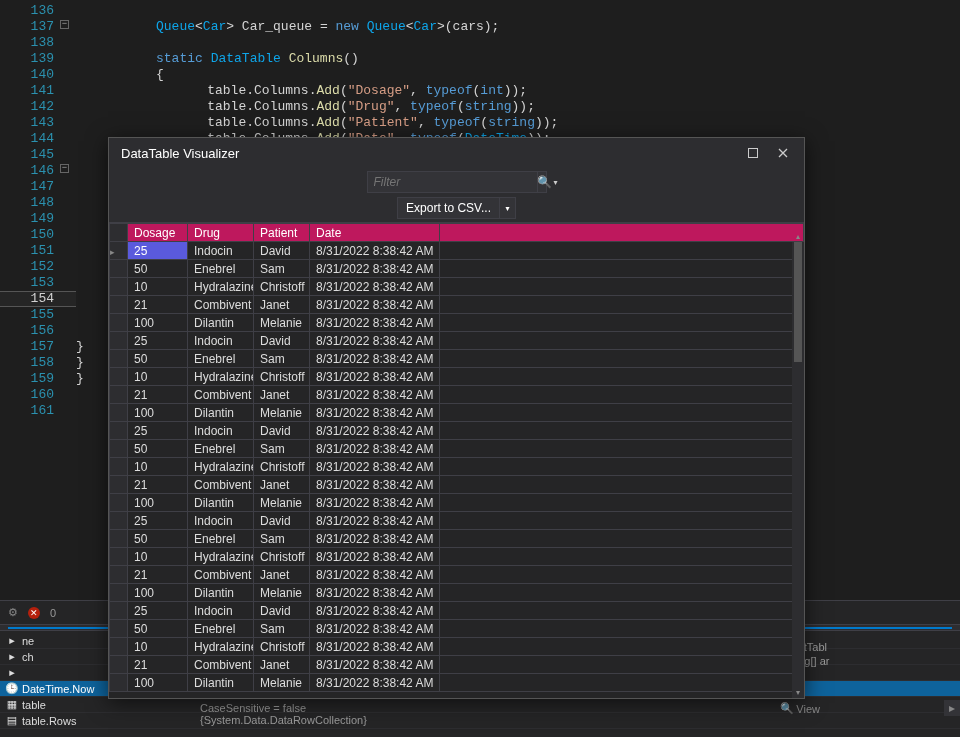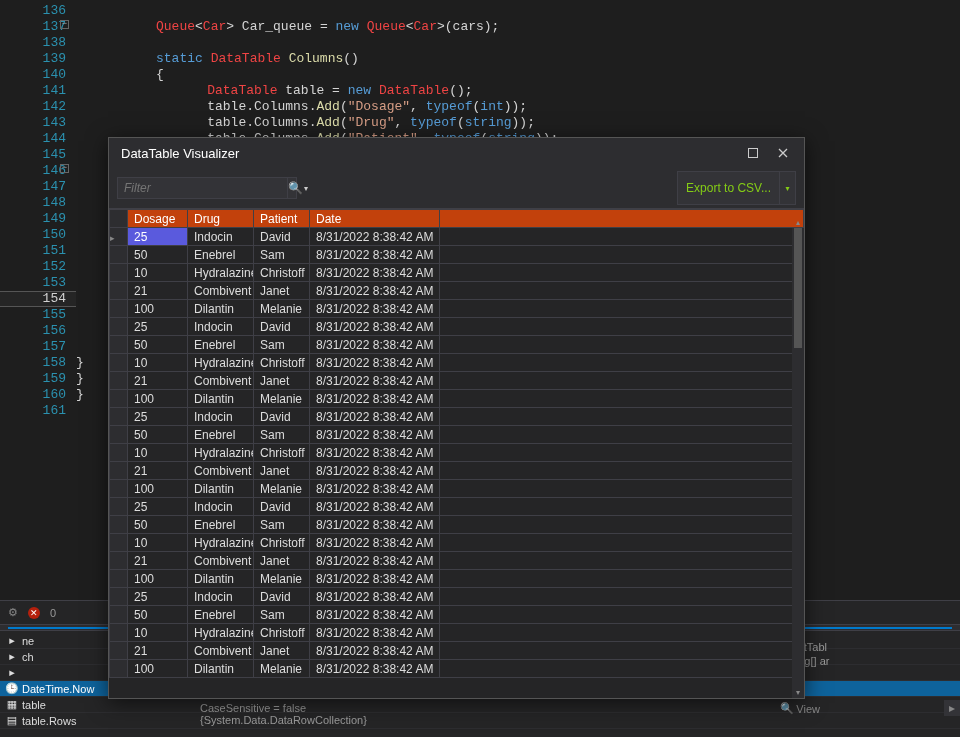--- a/index.html
+++ b/index.html
@@ -1,28 +1,28 @@
 <!DOCTYPE html>
 <html><head>
 <meta charset="utf-8">
 <style>
   * { box-sizing: border-box; margin: 0; padding: 0; }
   html, body { width: 960px; height: 737px; overflow: hidden; background: #1e1e1e; font-family: "Segoe UI", sans-serif; color: #ccc; font-size: 12px; }
   .root { position: relative; width: 960px; height: 737px; background: #1e1e1e; }
 
   
   .editor { position: absolute; left: 0; top: 0; width: 960px; height: 600px; background: #1e1e1e; font-family: Consolas, "Courier New", monospace; font-size: 13px; line-height: 16px; }
-  .gutter { position: absolute; left: 16px; top: 3px; width: 56px; text-align: right; color: #2b91af; padding-right: 6px; }
+  .gutter { position: absolute; left: 4px; top: 3px; width: 56px; text-align: right; color: #2b91af; padding-right: 6px; }
   .gutter .ln { height: 16px; }
   .outline-strip { position: absolute; left: 56px; top: 0; width: 20px; height: 600px; }
   .fold { position: absolute; left: 4px; width: 9px; height: 9px; border: 1px solid #666; color: #aaa; font-size: 9px; line-height: 7px; text-align: center; }
   .code-area { position: absolute; left: 76px; top: 3px; width: 880px; }
   .code-line { height: 16px; white-space: pre; }
   .kw { color: #569cd6; }
-  .type { color: #ef4444; }
+  .type { color: #0ea5e9; }
   .fn { color: #dcdcaa; }
   .str { color: #d69d85; }
   .punc { color: #d4d4d4; }
   .ident { color: #d4d4d4; }
   .hl-line-marker { position: absolute; left: 0; width: 76px; height: 16px; border-top: 1px solid #555; border-bottom: 1px solid #555; background: rgba(255,255,255,0.03); }
   .gutter .current { color: #d0d0d0; }
 
   
   .bottom-panel { position: absolute; left: 0; top: 600px; width: 960px; height: 137px; background: #252526; border-top: 1px solid #3f3f46; }
   .bp-toolbar { height: 24px; display: flex; align-items: center; padding: 0 8px; gap: 10px; color: #999; font-size: 11px; border-bottom: 1px solid #3f3f46; }
@@ -37,32 +37,32 @@
   .right-stack { position: absolute; right: 0; top: 640px; width: 290px; color: #999; font-size: 11px; }
   .right-stack div { padding: 1px 6px; white-space: nowrap; overflow: hidden; }
 
   
   .dialog { position: absolute; left: 108px; top: 137px; width: 697px; height: 562px; background: #2d2d30; border: 1px solid #555; box-shadow: 0 4px 20px rgba(0,0,0,0.6); display: flex; flex-direction: column; }
   .dlg-title { display: flex; align-items: center; justify-content: space-between; height: 30px; padding: 0 8px 0 12px; color: #fff; font-size: 13px; }
   .dlg-title .title-buttons { display: flex; gap: 4px; }
   .title-btn { width: 26px; height: 22px; display: flex; align-items: center; justify-content: center; color: #ccc; }
   .title-btn svg { width: 12px; height: 12px; }
 
-  .dlg-toolbar { display: flex; align-items: center; justify-content: space-between; padding: 3px 8px; gap: 15px; }
+  .dlg-toolbar { display: flex; align-items: center; justify-content: space-between; padding: 3px 8px; gap: 4px; flex-direction: column; }
   .filter-box { display: flex; align-items: center; width: 180px; height: 22px; background: #333337; border: 1px solid #3f3f46; }
   .filter-box input { flex: 1; background: transparent; border: none; outline: none; color: #ccc; font-size: 12px; padding: 0 6px; font-style: italic; }
   .filter-box .search-btn { width: 26px; height: 100%; display: flex; align-items: center; justify-content: center; border-left: 1px solid #3f3f46; color: #ccc; gap: 1px;}
-  .export-btn { height: 34px; display: flex; align-items: center; background: #333337; border: 1px solid #3f3f46; color: #84cc16; font-size: 12px; }
+  .export-btn { height: 22px; display: flex; align-items: center; background: #333337; border: 1px solid #3f3f46; color: #ffffff; font-size: 12px; }
   .export-btn .main { padding: 0 8px; }
   .export-btn .dd { width: 16px; text-align: center; border-left: 1px solid #3f3f46; height:100%; display:flex; align-items:center; justify-content:center;}
 
   .grid-wrap { flex: 1; position: relative; overflow: hidden; background: #252526; border-top: 1px solid #3f3f46; }
   table.grid { border-collapse: collapse; width: 100%; table-layout: fixed; font-size: 12px; color: #ddd; }
   table.grid th, table.grid td { border: 1px solid #3f3f46; height: 18px; padding: 0 6px; text-align: left; white-space: nowrap; overflow: hidden; }
-  table.grid th { background: #c2410c; color: #fff; font-weight: 400; }
+  table.grid th { background: #be185d; color: #fff; font-weight: 400; }
   table.grid .rowhdr { width: 18px; background: #2d2d30; padding: 0; }
   table.grid tbody tr:nth-child(1) td.rowhdr { background: #2d2d30; }
   table.grid td.selcell { background: #5a5add; color: #fff; }
   .col-dosage { width: 60px; }
   .col-drug { width: 66px; }
   .col-patient { width: 56px; }
   .col-date { width: 130px; margin-left: 12px; }
   .col-flex { width: auto; }
   .grid-scroll { position: absolute; right: 0; top: 19px; bottom: 0; width: 12px; background: #2d2d30; }
   .grid-scroll .thumb { position: absolute; left: 2px; right: 2px; top: 0; height: 120px; background: #555; }
@@ -115,21 +115,20 @@
     <div class="fold" style="top:20px;">−</div>
     <div class="fold" style="top:164px;">−</div>
   </div>
   <div class="hl-line-marker" style="top: 291px;"></div>
   <div class="code-area">
         <div class="code-line" style="padding-left: 0px;"></div>
         <div class="code-line" style="padding-left: 80px;"><span class="type">Queue</span><span class="punc">&lt;</span><span class="type">Car</span><span class="punc">&gt;</span> <span class="ident">Car_queue</span> <span class="punc">=</span> <span class="kw">new</span> <span class="type">Queue</span><span class="punc">&lt;</span><span class="type">Car</span><span class="punc">&gt;(</span><span class="ident">cars</span><span class="punc">);</span></div>
         <div class="code-line" style="padding-left: 0px;"></div>
         <div class="code-line" style="padding-left: 80px;"><span class="kw">static</span> <span class="type">DataTable</span> <span class="fn">Columns</span><span class="punc">()</span></div>
         <div class="code-line" style="padding-left: 80px;"><span class="punc">{</span></div>
-        <div class="code-line" style="padding-left: 100px;">    <span class="type">DataTable</span> <span class="ident">table</span> <span class="punc">=</span> <span class="kw">new</span> <span class="type">DataTable</span><span class="punc">();</span></div>
         <div class="code-line" style="padding-left: 100px;">    <span class="ident">table</span><span class="punc">.</span><span class="ident">Columns</span><span class="punc">.</span><span class="fn">Add</span><span class="punc">(</span><span class="str">"Dosage"</span><span class="punc">, </span><span class="kw">typeof</span><span class="punc">(</span><span class="kw">int</span><span class="punc">));</span></div>
         <div class="code-line" style="padding-left: 100px;">    <span class="ident">table</span><span class="punc">.</span><span class="ident">Columns</span><span class="punc">.</span><span class="fn">Add</span><span class="punc">(</span><span class="str">"Drug"</span><span class="punc">, </span><span class="kw">typeof</span><span class="punc">(</span><span class="kw">string</span><span class="punc">));</span></div>
         <div class="code-line" style="padding-left: 100px;">    <span class="ident">table</span><span class="punc">.</span><span class="ident">Columns</span><span class="punc">.</span><span class="fn">Add</span><span class="punc">(</span><span class="str">"Patient"</span><span class="punc">, </span><span class="kw">typeof</span><span class="punc">(</span><span class="kw">string</span><span class="punc">));</span></div>
         <div class="code-line" style="padding-left: 100px;">    <span class="ident">table</span><span class="punc">.</span><span class="ident">Columns</span><span class="punc">.</span><span class="fn">Add</span><span class="punc">(</span><span class="str">"Date"</span><span class="punc">, </span><span class="kw">typeof</span><span class="punc">(</span><span class="type">DateTime</span><span class="punc">));</span></div>
         <div class="code-line" style="padding-left: 0px;"></div>
         <div class="code-line"></div>
         <div class="code-line"></div>
         <div class="code-line"></div>
         <div class="code-line"></div>
         <div class="code-line"></div>

